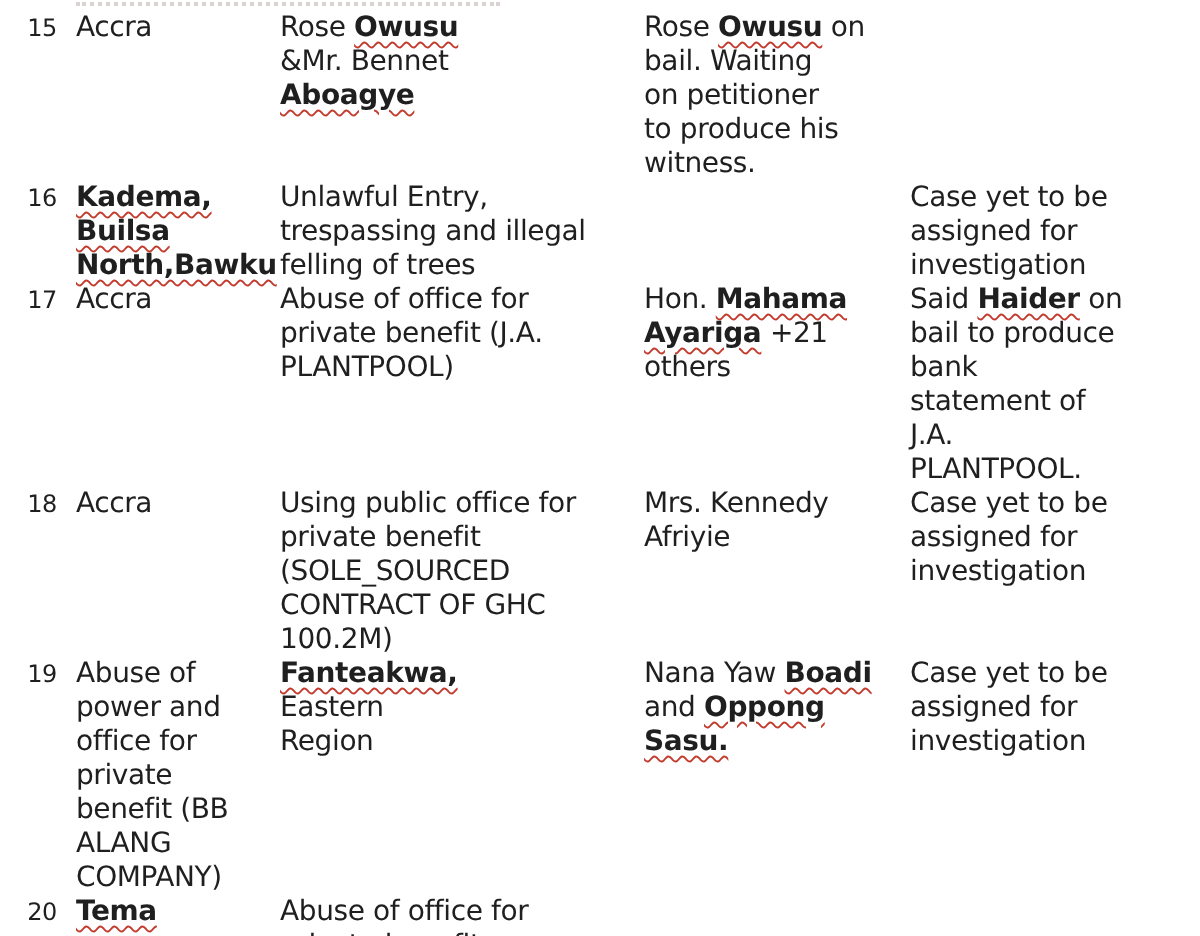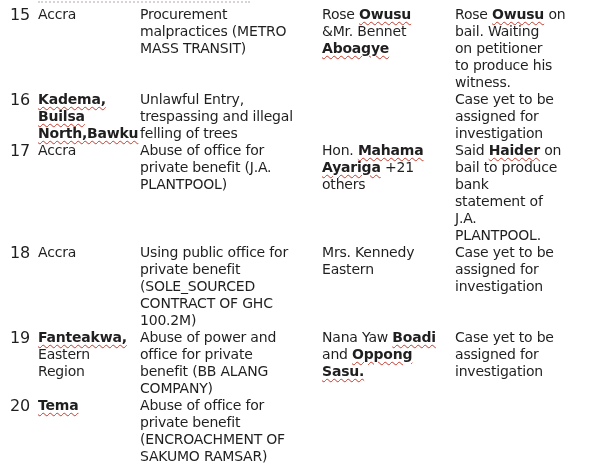--- a/index.html
+++ b/index.html
@@ -25,43 +25,40 @@
     align-items: start;
   }
   .cell {
     font-size: 14px;
     line-height: 17px;
     letter-spacing: -0.2px;
     white-space: pre-line;
     box-sizing: border-box;
     padding-right: 6px;
   }
-  .c-no { font-size: 16px; line-height: 17px; }
+  .c-no { font-size: 12px; line-height: 17px; text-align: center; }
   .c-stat { padding-right: 0; }
   .sp {
     text-decoration-line: underline;
     text-decoration-style: wavy;
     text-decoration-color: var(--sp, #c43b2e);
     text-decoration-thickness: 1px;
     text-underline-offset: 2px;
     font-weight: bold;
   }
 </style>
 </head>
 <body>
 
 <div class="page">
   <div class="remnant"></div>
 
   <div class="row">
     <div class="cell c-no">15</div>
     <div class="cell c-loc">Accra</div>
-    <div class="cell c-desc">Procurement
-malpractices (METRO
-MASS TRANSIT)</div>
     <div class="cell c-pers">Rose <span class="sp">Owusu</span>
 &amp;Mr. Bennet
 <span class="sp">Aboagye</span></div>
     <div class="cell c-stat">Rose <span class="sp">Owusu</span> on
 bail. Waiting
 on petitioner
 to produce his
 witness.</div>
   </div>
 
@@ -98,35 +95,35 @@
 
   <div class="row">
     <div class="cell c-no">18</div>
     <div class="cell c-loc">Accra</div>
     <div class="cell c-desc">Using public office for
 private benefit
 (SOLE_SOURCED
 CONTRACT OF GHC
 100.2M)</div>
     <div class="cell c-pers">Mrs. Kennedy
-Eastern</div>
+Afriyie</div>
     <div class="cell c-stat">Case yet to be
 assigned for
 investigation</div>
   </div>
 
   <div class="row">
     <div class="cell c-no">19</div>
-    <div class="cell c-loc"><span class="sp">Fanteakwa,</span>
-Eastern
-Region</div>
     <div class="cell c-desc">Abuse of power and
 office for private
 benefit (BB ALANG
 COMPANY)</div>
+    <div class="cell c-loc"><span class="sp">Fanteakwa,</span>
+Eastern
+Region</div>
     <div class="cell c-pers">Nana Yaw <span class="sp">Boadi</span>
 and <span class="sp">Oppong</span>
 <span class="sp">Sasu.</span></div>
     <div class="cell c-stat">Case yet to be
 assigned for
 investigation</div>
   </div>
 
   <div class="row">
     <div class="cell c-no">20</div>

